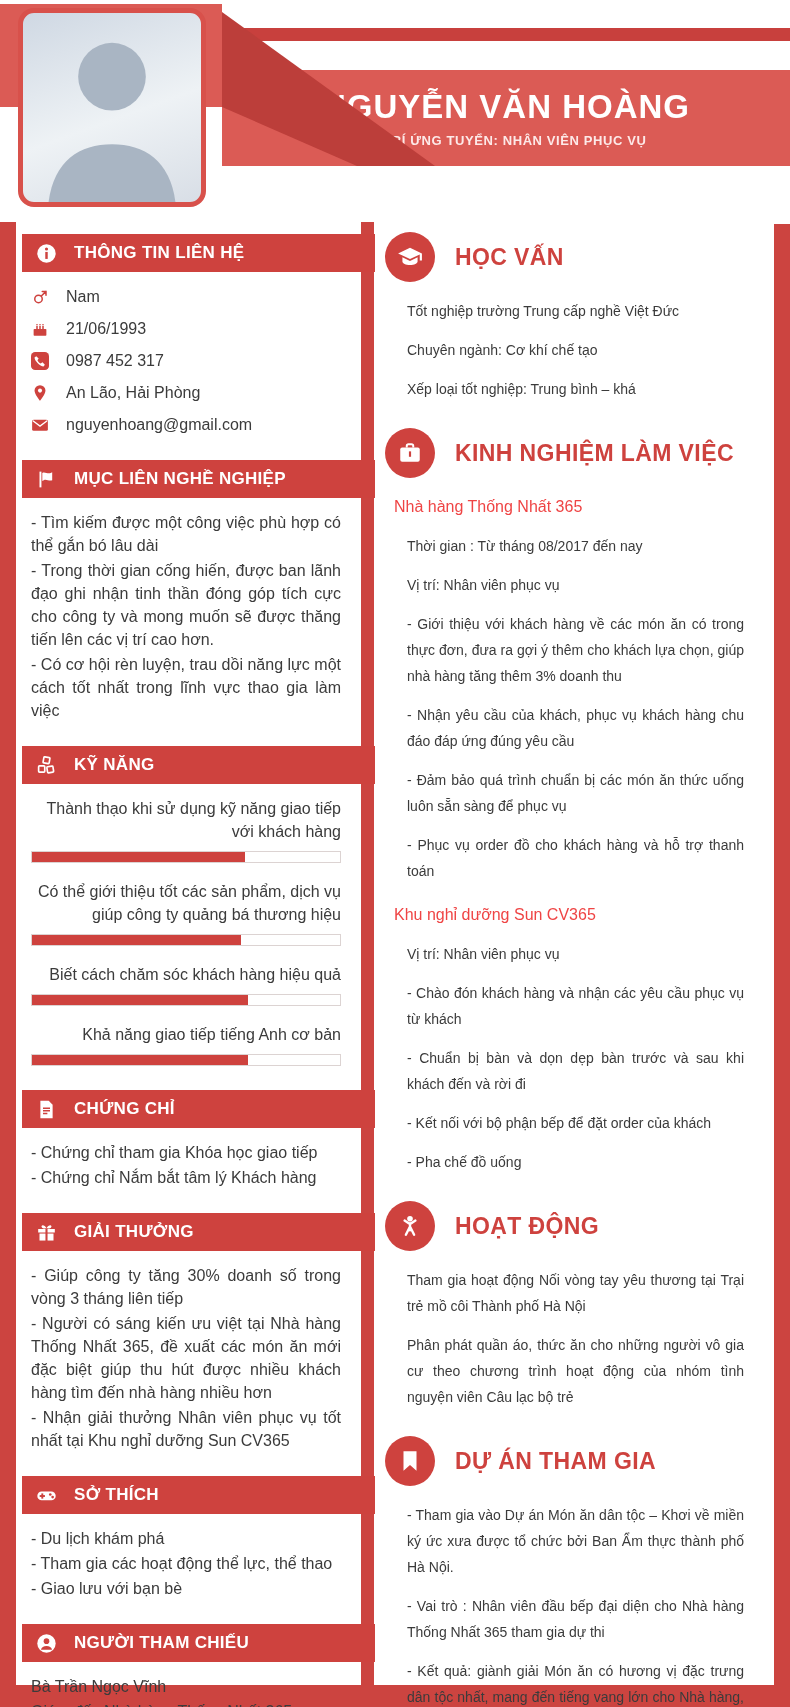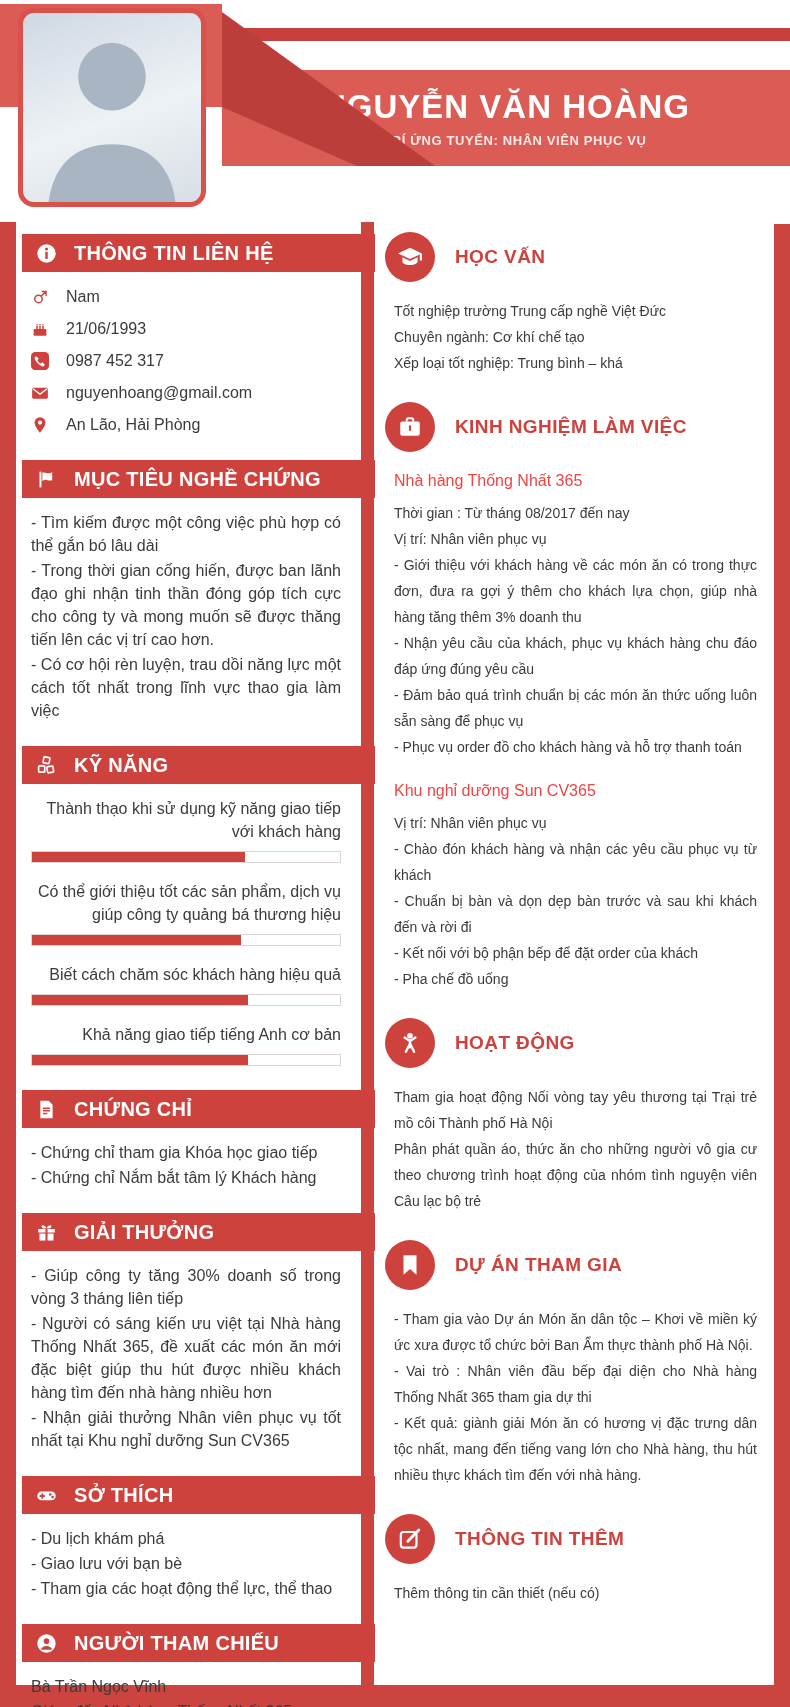--- a/index.html
+++ b/index.html
@@ -22,39 +22,39 @@
   .rail-left{left:0;top:222px;width:16px;height:1485px;}
   .rail-right{left:774px;top:224px;width:16px;height:1483px;}
   .divider{left:361px;top:222px;width:13px;height:1485px;}
   .bottom-bar{left:0;top:1685px;width:790px;height:22px;}
   
   .left-col{position:absolute;left:22px;top:234px;width:353px;}
   .lsec{margin-bottom:24px;}
   .lbanner{position:relative;height:38px;background:#ce423e;display:flex;align-items:center;padding-left:14px;box-sizing:border-box;}
   .lbanner .libox{width:21px;height:21px;display:inline-flex;}
   .lbanner .libox svg{width:21px;height:21px;}
-  .lbanner .ltitle{color:#fff;font-weight:bold;font-size:20px;margin-left:17px;letter-spacing:.3px;}
+  .lbanner .ltitle{color:#fff;font-weight:bold;font-size:17px;margin-left:17px;letter-spacing:.3px;}
   .lbody{padding:13px 34px 0 9px;font-size:16px;line-height:23px;}
   .lbody p{margin:0 0 2px 0;text-align:justify;}
   .crow{display:flex;align-items:center;margin-bottom:9px;}
   .crow .cicon{width:18px;height:18px;display:inline-flex;margin-right:17px;flex:none;}
   .crow .cicon svg{width:18px;height:18px;}
   .skill{margin-bottom:17px;}
   .skill .slabel{margin-bottom:8px;text-align:right;}
   .track{height:12px;background:#ffffff;border:1px solid #dcd3d2;box-sizing:border-box;}
   .fill{display:block;height:100%;background:#ce423e;}
   
   .right-col{position:absolute;left:385px;top:232px;width:372px;}
   .rsec{margin-bottom:26px;}
   .rhead{display:flex;align-items:center;margin-bottom:16px;}
   .rcircle{width:50px;height:50px;border-radius:50%;background:#ce423e;display:flex;align-items:center;justify-content:center;flex:none;}
   .rcircle svg{width:26px;height:26px;}
-  .rhead h2{margin:0 0 0 20px;color:#ce423e;font-size:19px;letter-spacing:.4px;}
+  .rhead h2{margin:0 0 0 20px;color:#ce423e;font-size:23px;letter-spacing:.4px;}
   .rbody{padding-left:9px;font-size:14px;line-height:26px;}
-  .rbody p{margin:0;text-align:justify;}
+  .rbody p{margin:13px;text-align:justify;}
   .company{color:#ef4444;font-weight:normal;font-size:16px;margin:6px 0 6px 0;}
   .job{margin-bottom:18px;}
 </style>
 </head>
 <body>
 
 <div class="page">
 
   <div class="stripe-dark"></div>
   <div class="name-banner">
@@ -117,47 +117,47 @@
             <svg viewBox="0 0 24 24">
                 <rect width="24" height="24" rx="5.5" fill="#ce423e"></rect>
                 <path d="M7 5.5l3.2 3.2-1.6 2.4c.9 1.9 2.4 3.4 4.3 4.3l2.4-1.6 3.2 3.2-1.8 2.3c-4.8-.3-11.7-7.2-12-12z" fill="#fff"></path>
               </svg>
           </span>
           <span>0987 452 317</span>
         </div>
         <div class="crow">
           <span class="cicon">
             <svg viewBox="0 0 24 24" fill="#ce423e">
+                <path d="M12 1.5A7.3 7.3 0 004.7 8.8c0 5.2 7.3 13.7 7.3 13.7s7.3-8.5 7.3-13.7A7.3 7.3 0 0012 1.5z"></path>
+                <circle cx="12" cy="8.8" r="2.7" fill="#fff"></circle>
+              </svg>
+          </span>
+          <span>An Lão, Hải Phòng</span>
+        </div>
+        <div class="crow">
+          <span class="cicon">
+            <svg viewBox="0 0 24 24" fill="#ce423e">
                 <rect x="1.5" y="5" width="21" height="14.5" rx="2"></rect>
                 <path d="M2.5 6.2l9.5 7.3 9.5-7.3" stroke="#fff" stroke-width="1.7" fill="none"></path>
               </svg>
           </span>
           <span>nguyenhoang@gmail.com</span>
         </div>
-        <div class="crow">
-          <span class="cicon">
-            <svg viewBox="0 0 24 24" fill="#ce423e">
-                <path d="M12 1.5A7.3 7.3 0 004.7 8.8c0 5.2 7.3 13.7 7.3 13.7s7.3-8.5 7.3-13.7A7.3 7.3 0 0012 1.5z"></path>
-                <circle cx="12" cy="8.8" r="2.7" fill="#fff"></circle>
-              </svg>
-          </span>
-          <span>An Lão, Hải Phòng</span>
-        </div>
       </div>
     </section>
 
     <section class="lsec">
       <div class="lbanner">
         <span class="libox">
           <svg viewBox="0 0 24 24" fill="#fff">
               <rect x="4" y="3" width="2.2" height="18"></rect>
               <path d="M7.2 4.5c3-1.6 6.3 1.6 9.6 0l1.7-.9v9.2c-3.3 1.6-6.6-1.6-9.6 0l-1.7.9z"></path>
             </svg>
         </span>
-        <span class="ltitle">MỤC TIÊU NGHỀ CHỨNG</span>
+        <span class="ltitle">MỤC LIÊN NGHỀ NGHIỆP</span>
       </div>
       <div class="lbody">
         <p>- Tìm kiếm được một công việc phù hợp có thể gắn bó lâu dài</p>
         <p>- Trong thời gian cống hiến, được ban lãnh đạo ghi nhận tinh thần đóng góp tích cực cho công ty và mong muốn sẽ được thăng tiến lên các vị trí cao hơn.</p>
         <p>- Có cơ hội rèn luyện, trau dồi năng lực một cách tốt nhất trong lĩnh vực thao gia làm việc</p>
       </div>
     </section>
 
     <section class="lsec">
       <div class="lbanner">
@@ -242,22 +242,22 @@
               <circle cx="16.3" cy="10.8" r="1.5" fill="#ce423e"></circle>
               <circle cx="19" cy="13.8" r="1.5" fill="#ce423e"></circle>
               <rect x="4.2" y="11.5" width="6" height="2.2" fill="#ce423e"></rect>
               <rect x="6.1" y="9.6" width="2.2" height="6" fill="#ce423e"></rect>
             </svg>
         </span>
         <span class="ltitle">SỞ THÍCH</span>
       </div>
       <div class="lbody">
         <p>- Du lịch khám phá</p>
+        <p>- Tham gia các hoạt động thể lực, thể thao</p>
         <p>- Giao lưu với bạn bè</p>
-        <p>- Tham gia các hoạt động thể lực, thể thao</p>
       </div>
     </section>
 
     <section class="lsec">
       <div class="lbanner">
         <span class="libox">
           <svg viewBox="0 0 24 24">
               <circle cx="12" cy="12" r="10.5" fill="#fff"></circle>
               <circle cx="12" cy="9.3" r="3.2" fill="#ce423e"></circle>
               <path d="M5.6 19.2a6.6 5.6 0 0112.8 0z" fill="#ce423e"></path>

